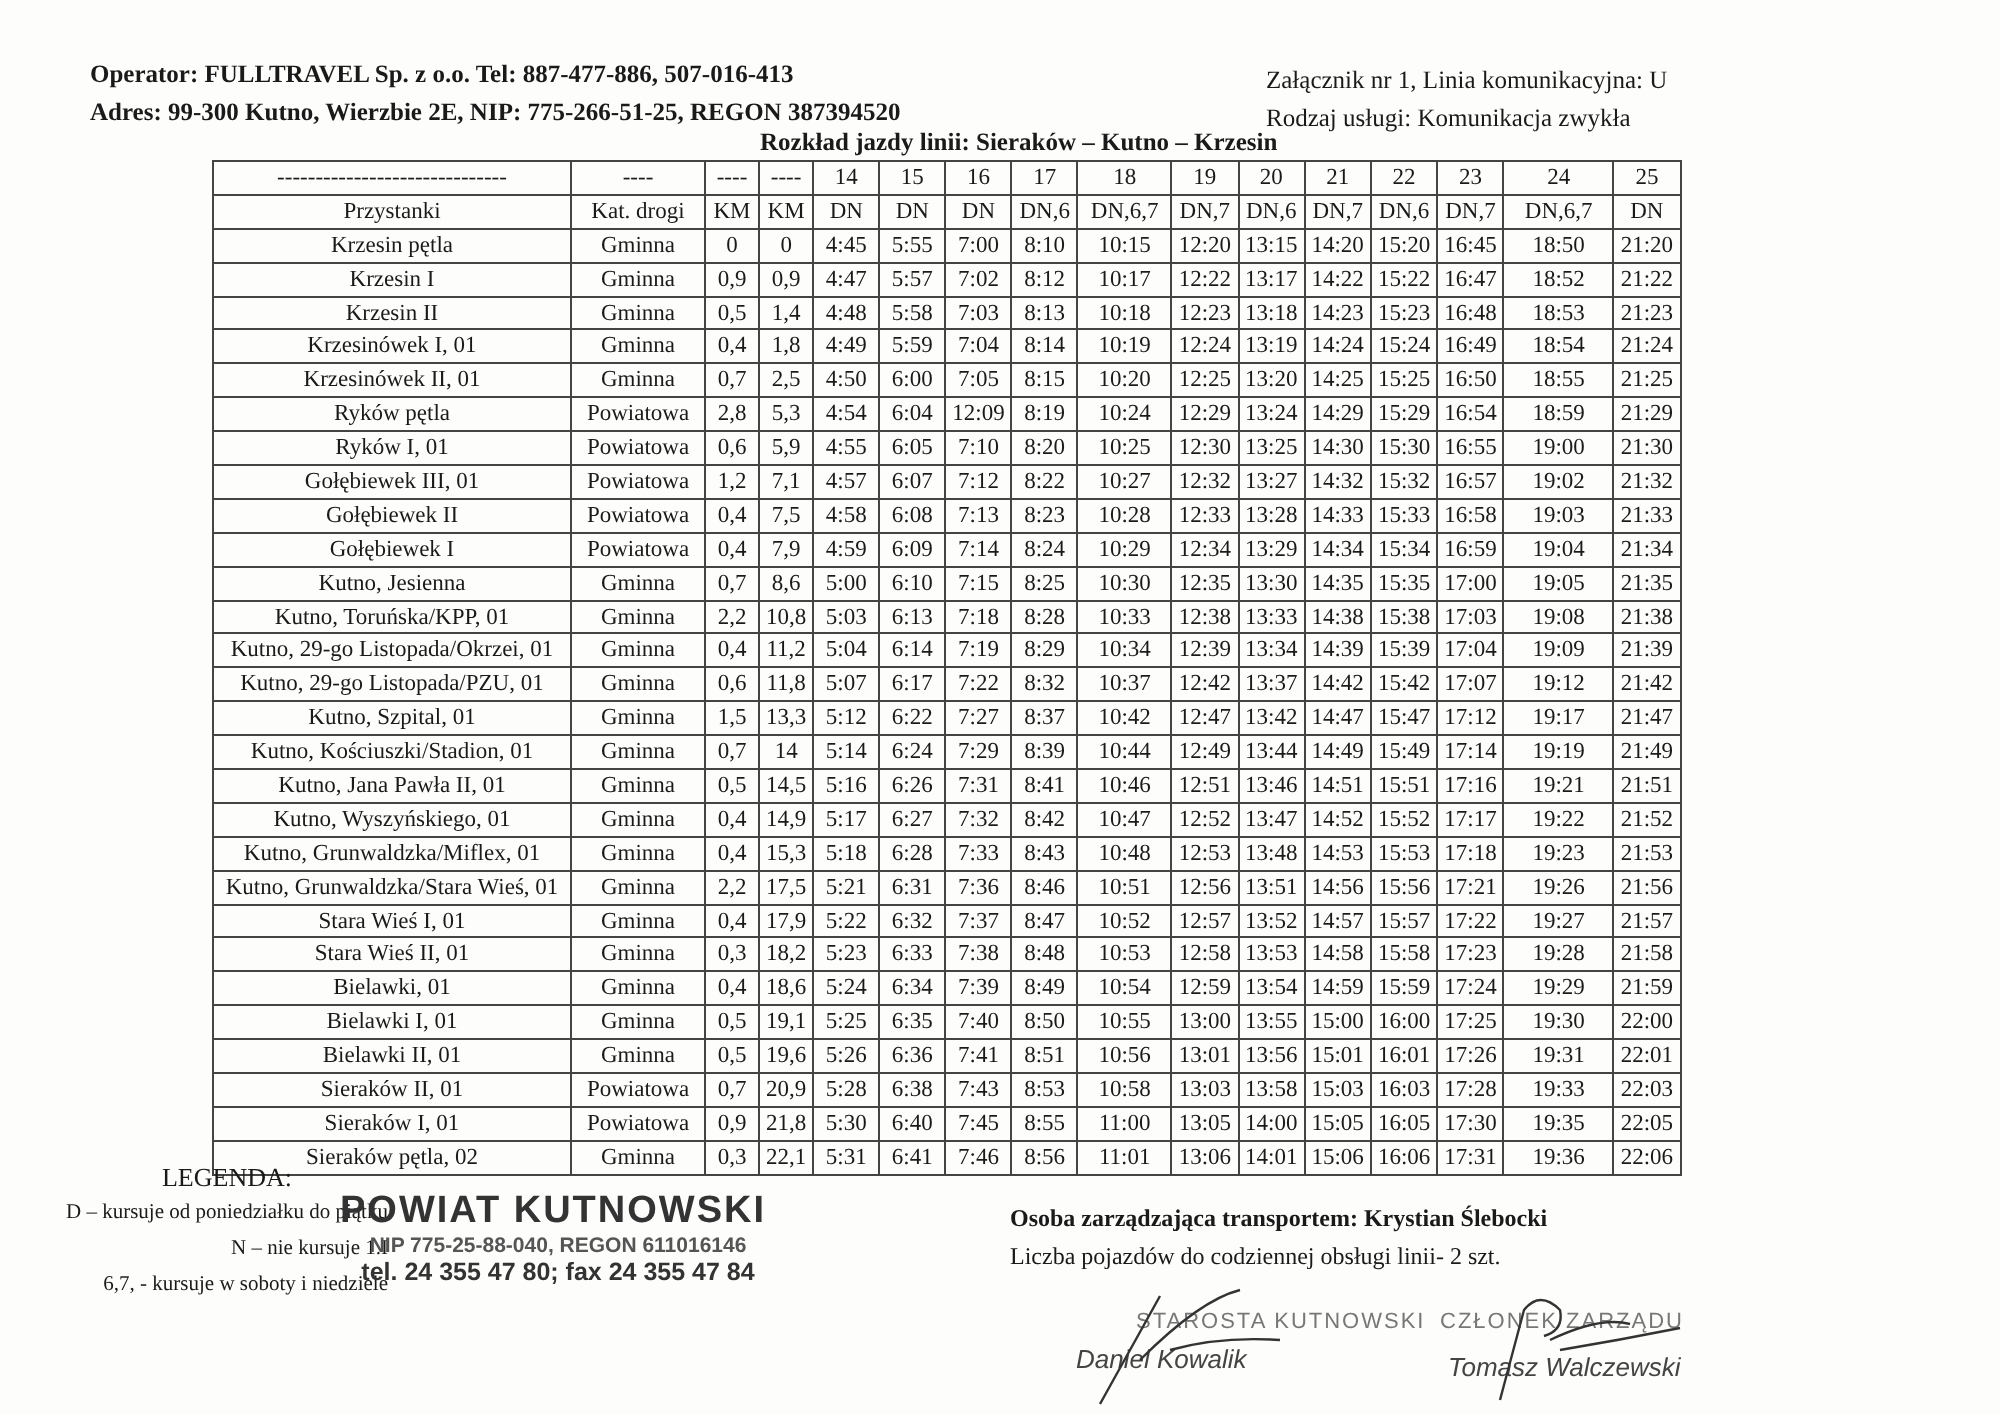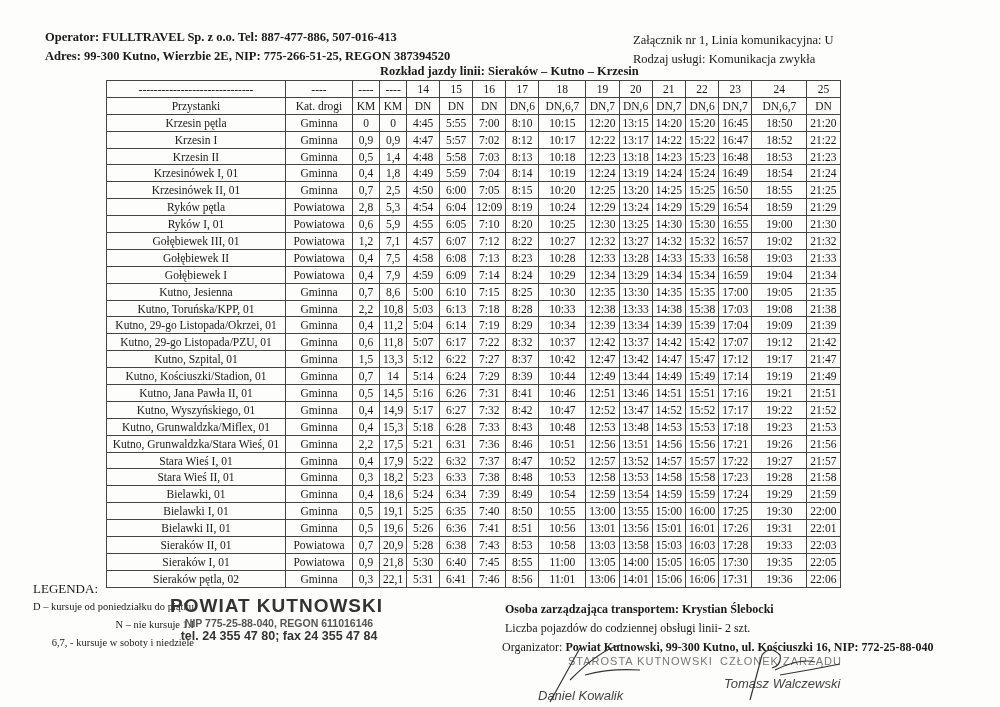--- a/index.html
+++ b/index.html
@@ -18,21 +18,21 @@
     border: 1px solid #444; padding: 0 3px; height: 15.9px; line-height: 14px;
     text-align: center; white-space: nowrap;
   }
   table.tt td.stop { width: 172px; }
   table.tt td.kat { width: 60px; }
   table.tt td.km { width: 20px; }
   table.tt td.t { width: 26px; }
   table.tt td.tw { width: 40px; }
   table.tt td.tw2 { width: 48px; }
   .legend { position: absolute; left: 33px; top: 580px; font-size: 12px; line-height: 18px; }
-  .legend .lt { font-size: 13px; }
+  .legend .lt { font-size: 13px; text-align: center; }
   .legend .li { font-size: 10.5px; text-align: right; }
   .stamp-pk { position: absolute; left: 175px; top: 595px; font-family: "Liberation Sans", "DejaVu Sans", sans-serif; color: #333; font-weight: bold; }
   .stamp-pk .big { font-size: 19px; letter-spacing: 1px; margin-left: -5px; }
   .stamp-pk .sm { font-size: 12.5px; line-height: 14px; text-align: center; }
   .stamp-pk .xs { font-size: 10.5px; line-height: 12px; text-align: center; color: #555; }
   .footer { position: absolute; left: 505px; top: 600px; font-size: 12px; line-height: 19px; }
   .footer .b { font-weight: bold; }
   .footer .center { width: 420px; }
   .sig { position: absolute; font-family: "Liberation Sans", "DejaVu Sans", sans-serif; font-size: 11px; color: #777; letter-spacing: 1px; margin-top: 16px; }
   .signame { position: absolute; font-family: "Liberation Sans", "DejaVu Sans", sans-serif; font-style: italic; font-size: 13px; color: #444; }
@@ -607,28 +607,25 @@
 
 <div class="stamp-pk">
   <div class="big">POWIAT KUTNOWSKI</div>
   <div class="xs">NIP 775-25-88-040, REGON 611016146</div>
   <div class="sm">tel. 24 355 47 80; fax 24 355 47 84</div>
 </div>
 
 <div class="footer">
   <div class="center b">Osoba zarządzająca transportem: Krystian Ślebocki</div>
   <div class="center">Liczba pojazdów do codziennej obsługi linii- 2 szt.</div>
-  <div style="margin-left:-3px;">
-    <span>Organizator: </span><span class="b">Powiat Kutnowski, 99-300 Kutno, ul. Kościuszki 16, NIP: 772-25-88-040</span>
-  </div>
 </div>
 
 <div class="sig" style="left:568px; top:639px;">STAROSTA KUTNOWSKI</div>
 <div class="sig" style="left:720px; top:639px;">CZŁONEK ZARZĄDU</div>
-<div class="signame" style="left:538px; top:688px;">Daniel Kowalik</div>
+<div class="signame" style="left:538px; top:672px;">Daniel Kowalik</div>
 <div class="signame" style="left:724px; top:676px;">Tomasz Walczewski</div>
 
 <svg class="scrib" style="left:530px; top:640px;" width="140" height="70">
   <path d="M20 62 L50 8 M40 40 Q70 10 90 5 M55 35 Q80 28 110 30" stroke="#333" stroke-width="1.2" fill="none"></path>
 </svg>
 <svg class="scrib" style="left:720px; top:640px;" width="140" height="70">
   <path d="M30 60 L42 15 Q50 5 60 15 Q62 25 52 28 M55 30 Q80 18 95 22 M60 35 Q90 30 120 24" stroke="#333" stroke-width="1.2" fill="none"></path>
 </svg>
 
 </body></html>

